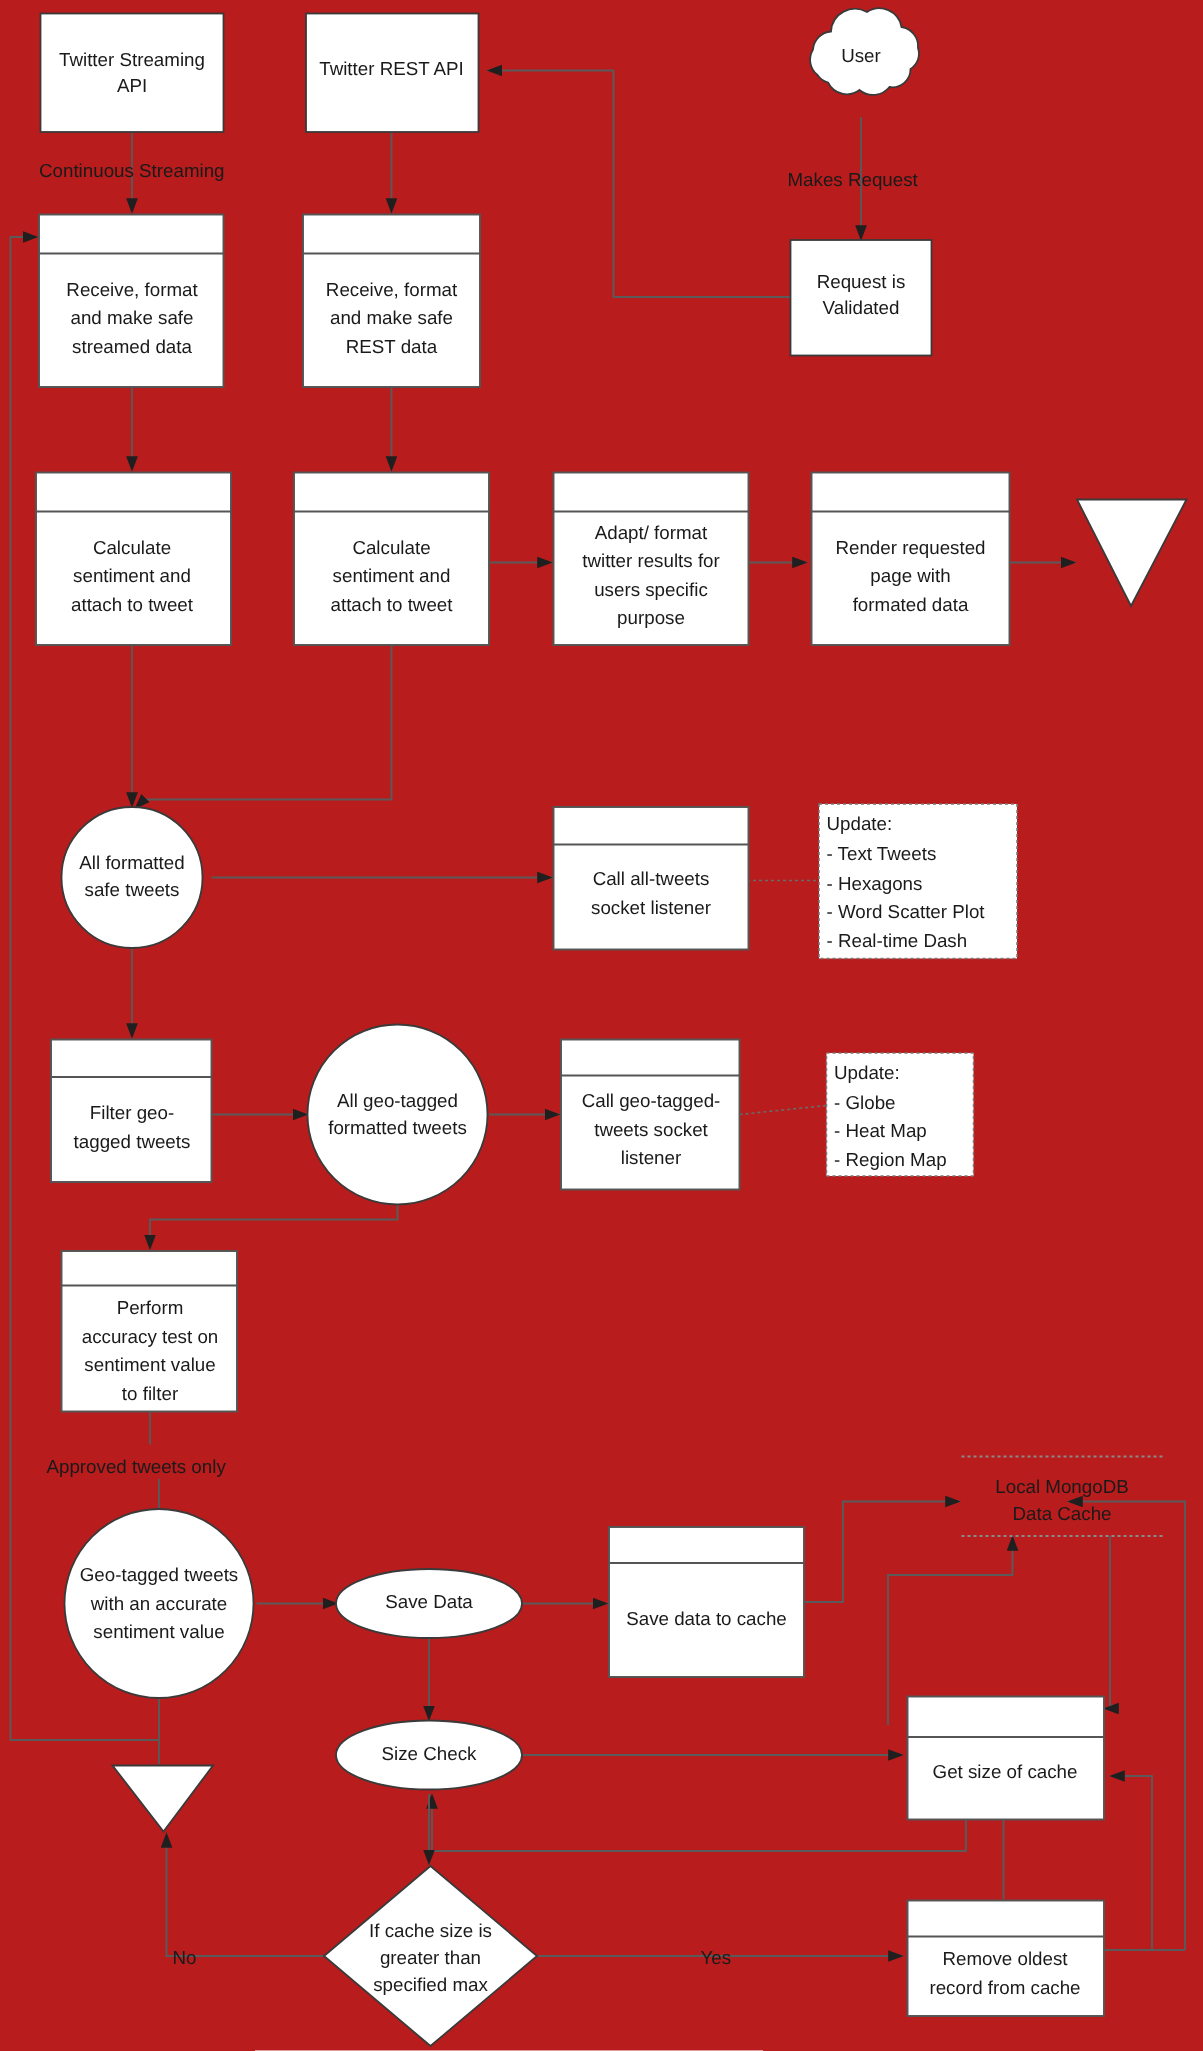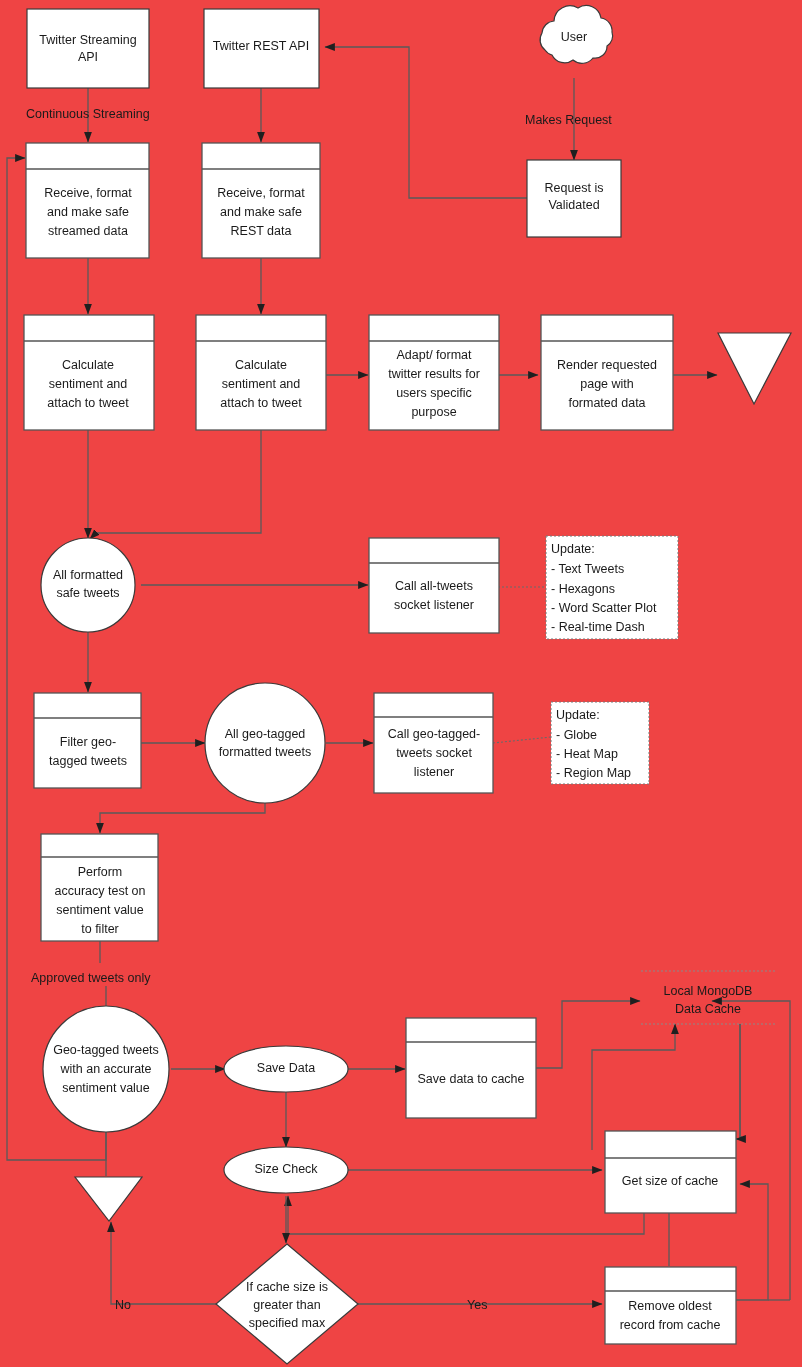--- a/index.html
+++ b/index.html
@@ -1,17 +1,17 @@
 <!DOCTYPE html>
 <html><head>
 <meta charset="utf-8">
 <style>
   html,body{margin:0;padding:0;background:#ffffff;}
   body{font-family:"Liberation Sans",sans-serif;}
-  #stage{position:relative;width:802px;height:1367px;background:#ef4444;overflow:hidden;}
+  #stage{position:relative;width:802px;height:1367px;background:#b91c1c;overflow:hidden;}
   svg{display:block;}
   .nodeText{font-family:"Liberation Sans",sans-serif;font-size:12.5px;fill:#1a1a1a;text-anchor:middle;dominant-baseline:middle;}
   .edgeLabel{font-family:"Liberation Sans",sans-serif;font-size:12.5px;fill:#1a1a1a;}
   .noteText{font-family:"Liberation Sans",sans-serif;font-size:12.5px;fill:#1a1a1a;text-anchor:start;}
   .shape{fill:#ffffff;stroke:#3a3a3a;stroke-width:1.2;}
   .shapeDark{fill:#ffffff;stroke:#555555;stroke-width:1.3;}
   .divider{stroke:#555555;stroke-width:1.3;}
   .conn{stroke:#5a5a5a;stroke-width:1.3;fill:none;}
   .dotted{stroke:#6a6a6a;stroke-width:1.1;fill:none;stroke-dasharray:2 2;}
   .noteBox{fill:#ffffff;stroke:#777777;stroke-width:1;stroke-dasharray:2 2;}

